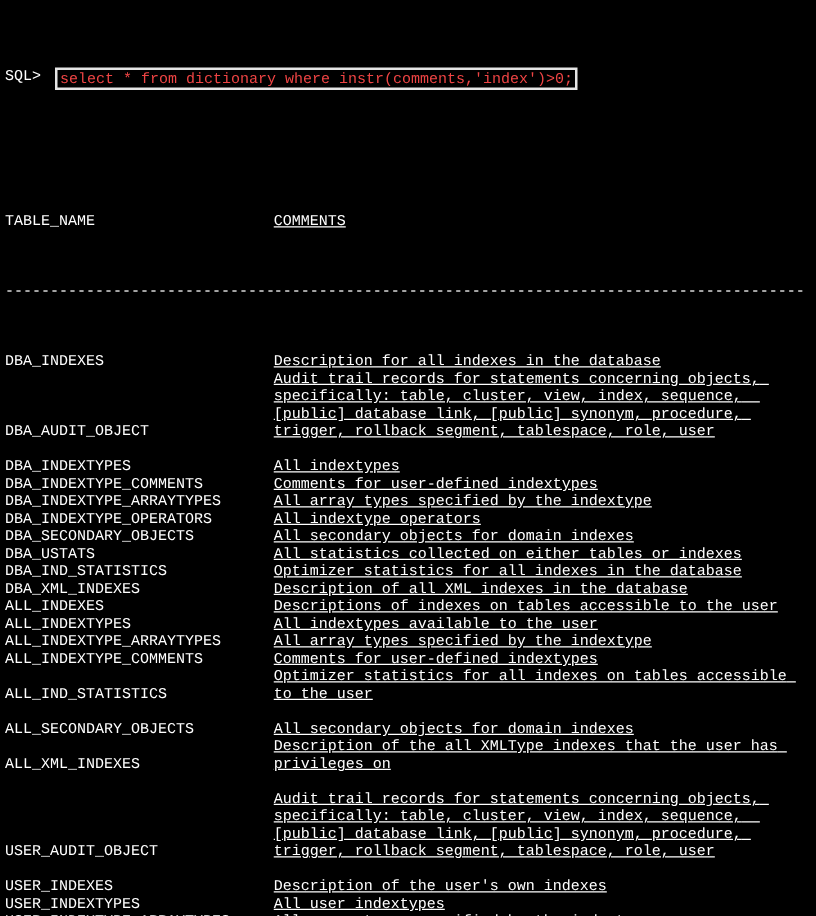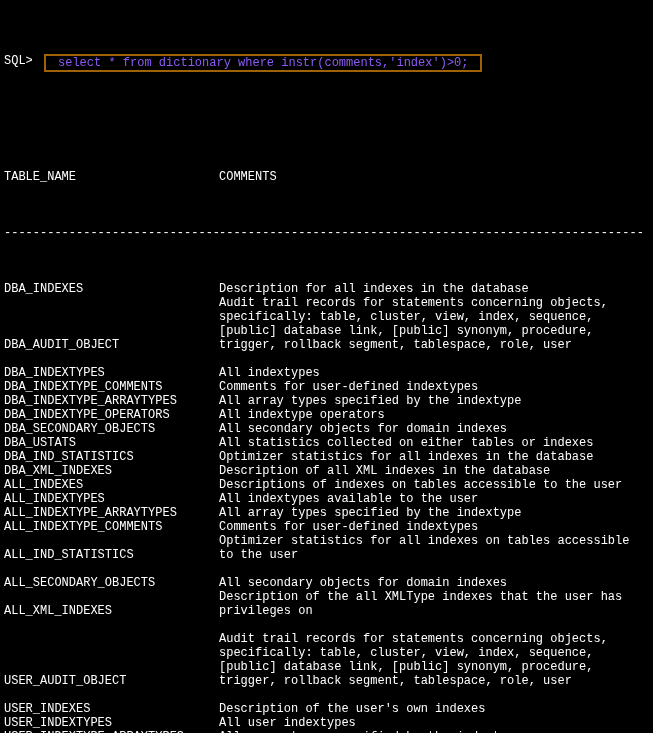--- a/index.html
+++ b/index.html
@@ -22,40 +22,41 @@
     display: flex;
     align-items: flex-start;
     gap: 4px;
     margin-top: 12px;
   }
   .prompt {
     color: #fff;
     white-space: pre;
   }
   .highlight-box {
-    border: 2px solid #a16207;
-    padding: 0 12px;
+    border: 2px solid #e5e5e5;
+    padding: 0 2px;
     display: inline-block;
-    color: #8b5cf6;
+    color: #ef4444;
   }
   .headers {
   }
   .col0 {
     display: inline-block;
     width: 215px;
     vertical-align: top;
     white-space: pre-wrap;
     word-break: break-all;
   }
   .col1 {
     display: inline-block;
     width: 424px;
     vertical-align: top;
     white-space: pre-wrap;
     word-break: break-word;
+    text-decoration: underline;
   }
   .row-line {
     display: flex;
     align-items: flex-end;
   }
   .dash-line0 {
     display: inline-block;
     width: 215px;
     overflow: hidden;
     white-space: pre;

